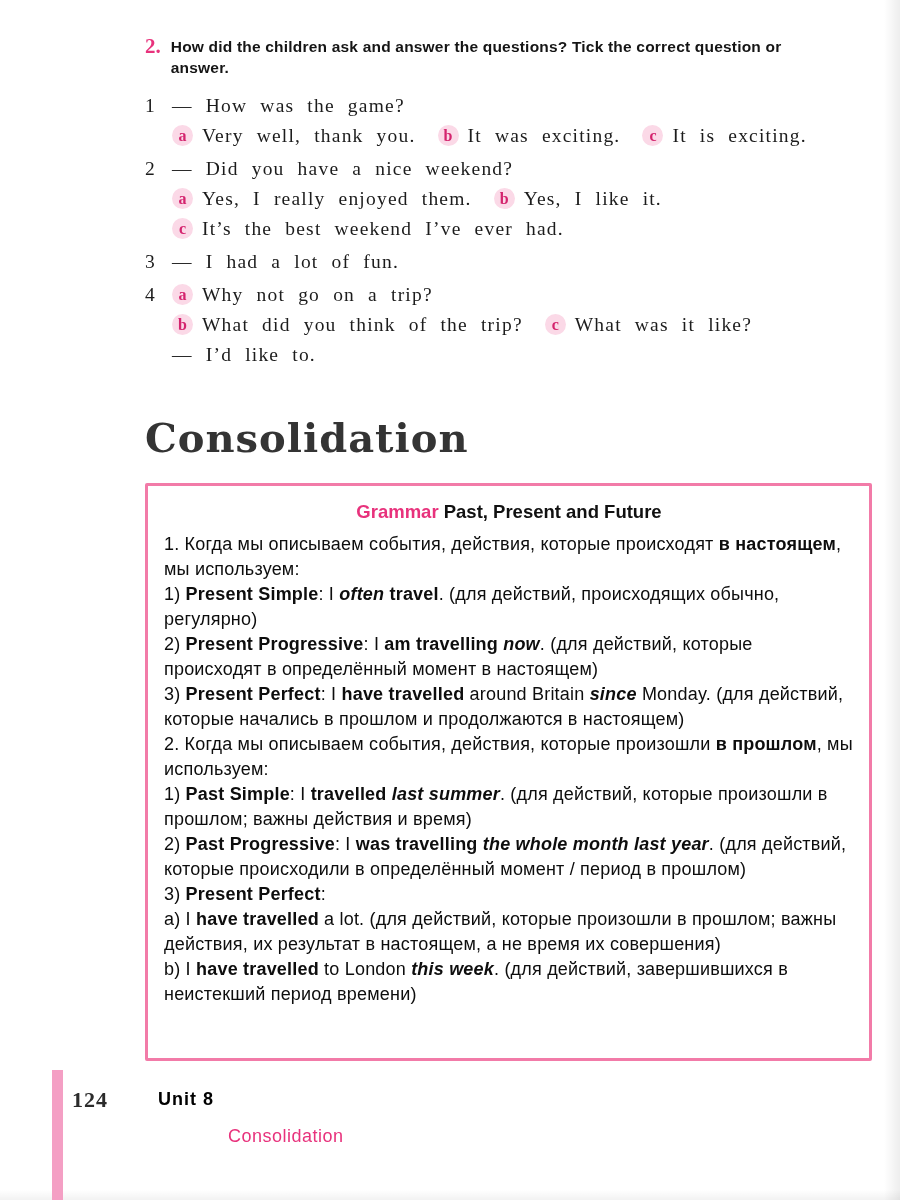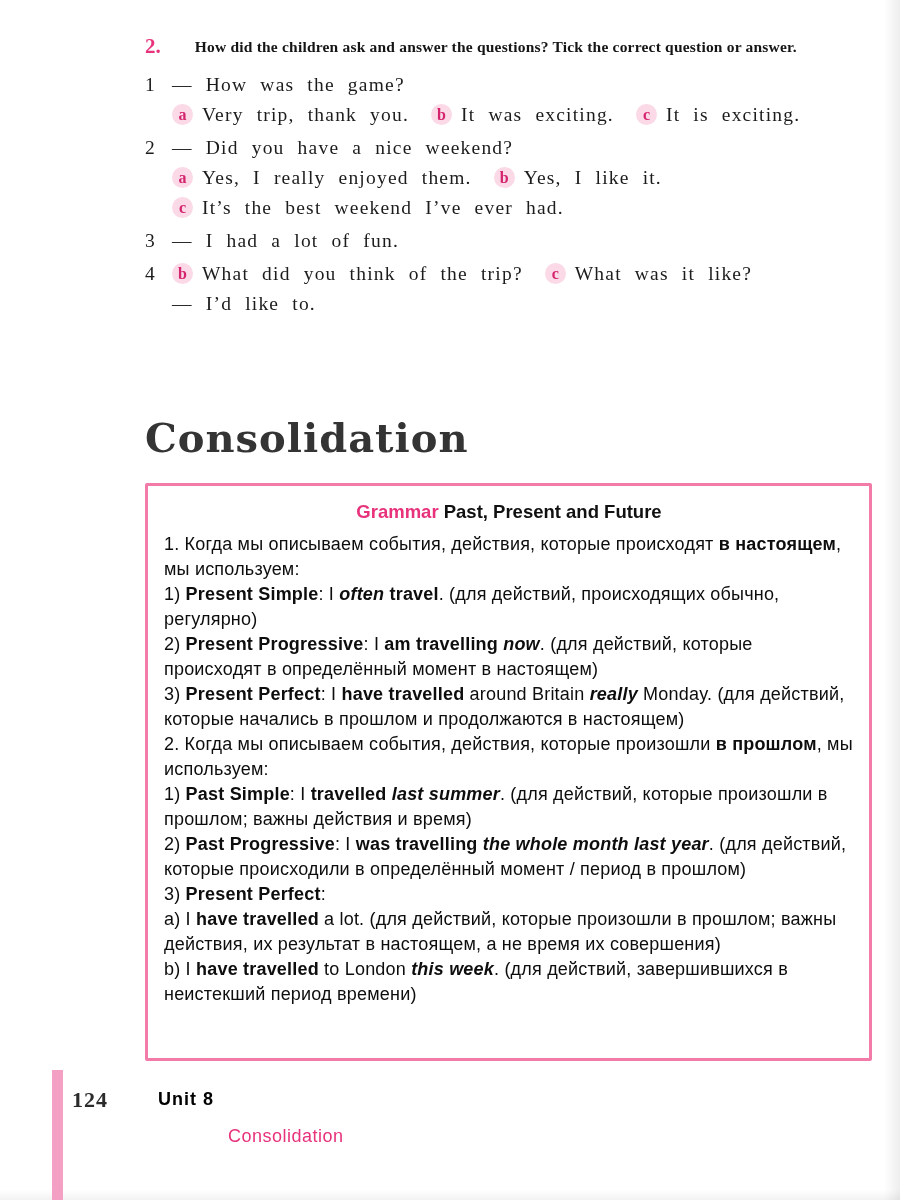--- a/index.html
+++ b/index.html
@@ -24,24 +24,23 @@
   }
 
   
   .exercise { position:absolute; left:145px; top:36px; width:725px; }
   .ex-header { display:flex; gap:10px; align-items:flex-start; }
   .ex-number {
     font-family:"Liberation Serif", serif; font-weight:bold;
     font-size:21px; color:#e8327c; line-height:21px; flex:none;
   }
   .ex-instruction {
-    font-family:Liberation Serif, serif; font-weight:bold;
+    font-family:Liberation Sans, sans-serif; font-weight:bold;
     font-size:15.5px; line-height:21px; color:#151515; width:632px;
     letter-spacing:0.2px;
-    margin-left:24px;
   }
   .ex-items {
     margin-top:13px;
     font-size:19.5px; color:#1c1c1c;
     letter-spacing:1.2px; word-spacing:7px;
   }
   .ex-item { display:flex; margin-bottom:3px; }
   .ex-num { width:27px; flex:none; line-height:30px; }
   .ex-body { flex:1; }
   .ex-line { line-height:30px; }
@@ -111,56 +110,57 @@
   <section class="exercise">
     <div class="ex-header">
       <span class="ex-number">2.</span>
       <p class="ex-instruction">How did the children ask and answer the questions? Tick the correct question or answer.</p>
     </div>
     <div class="ex-items">
         <div class="ex-item">
           <div class="ex-num">1</div>
           <div class="ex-body">
             <div class="ex-line"><span>— How was the game?</span></div>
-            <div class="ex-line"><span class="badge">a</span><span>Very trip, thank you.</span><span class="badge">b</span><span>It was exciting.</span><span class="badge">c</span><span>It is exciting.</span></div>
+            <div class="ex-line"><span class="badge">a</span><span>Very well, thank you.</span><span class="badge">b</span><span>It was exciting.</span><span class="badge">c</span><span>It is exciting.</span></div>
           </div>
         </div>
         <div class="ex-item">
           <div class="ex-num">2</div>
           <div class="ex-body">
             <div class="ex-line"><span>— Did you have a nice weekend?</span></div>
             <div class="ex-line"><span class="badge">a</span><span>Yes, I really enjoyed them.</span><span class="badge">b</span><span>Yes, I like it.</span></div>
             <div class="ex-line"><span class="badge">c</span><span>It’s the best weekend I’ve ever had.</span></div>
           </div>
         </div>
         <div class="ex-item">
           <div class="ex-num">3</div>
           <div class="ex-body">
             <div class="ex-line"><span>— I had a lot of fun.</span></div>
           </div>
         </div>
         <div class="ex-item">
           <div class="ex-num">4</div>
           <div class="ex-body">
+            <div class="ex-line"><span class="badge">a</span><span>Why not go on a trip?</span></div>
             <div class="ex-line"><span class="badge">b</span><span>What did you think of the trip?</span><span class="badge">c</span><span>What was it like?</span></div>
             <div class="ex-line"><span>— I’d like to.</span></div>
           </div>
         </div>
       </div>
   </section>
 
   <h1 class="section-title">Consolidation</h1>
 
   <section class="grammar-box">
     <h2 class="grammar-title"><span class="b c-pink">Grammar </span><span class="b">Past, Present and Future</span></h2>
     <div class="grammar-lines">
         <p class="gline"><span>1. Когда мы описываем события, действия, которые происходят </span><span class="b">в настоящем</span><span>, мы используем:</span></p>
         <p class="gline"><span>1) </span><span class="b">Present Simple</span><span>: I </span><span class="b i">often</span><span> </span><span class="b">travel</span><span>. (для действий, происходящих обычно, регулярно)</span></p>
         <p class="gline"><span>2) </span><span class="b">Present Progressive</span><span>: I </span><span class="b">am travelling</span><span> </span><span class="b i">now</span><span>. (для действий, которые происходят в определённый момент в настоящем)</span></p>
-        <p class="gline"><span>3) </span><span class="b">Present Perfect</span><span>: I </span><span class="b">have travelled</span><span> around Britain </span><span class="b i">really</span><span> Monday. (для действий, которые начались в прошлом и продолжаются в настоящем)</span></p>
+        <p class="gline"><span>3) </span><span class="b">Present Perfect</span><span>: I </span><span class="b">have travelled</span><span> around Britain </span><span class="b i">since</span><span> Monday. (для действий, которые начались в прошлом и продолжаются в настоящем)</span></p>
         <p class="gline"><span>2. Когда мы описываем события, действия, которые произошли </span><span class="b">в прошлом</span><span>, мы используем:</span></p>
         <p class="gline"><span>1) </span><span class="b">Past Simple</span><span>: I </span><span class="b">travelled</span><span> </span><span class="b i">last summer</span><span>. (для действий, которые произошли в прошлом; важны действия и время)</span></p>
         <p class="gline"><span>2) </span><span class="b">Past Progressive</span><span>: I </span><span class="b">was travelling</span><span> </span><span class="b i">the whole month last year</span><span>. (для действий, которые происходили в определённый момент / период в прошлом)</span></p>
         <p class="gline"><span>3) </span><span class="b">Present Perfect</span><span>:</span></p>
         <p class="gline"><span>a) I </span><span class="b">have travelled</span><span> a lot. (для действий, которые произошли в прошлом; важны действия, их результат в настоящем, а не время их совершения)</span></p>
         <p class="gline"><span>b) I </span><span class="b">have travelled</span><span> to London </span><span class="b i">this week</span><span>. (для действий, завершившихся в неистекший период времени)</span></p>
       </div>
   </section>
 
   <div class="strip"></div>

